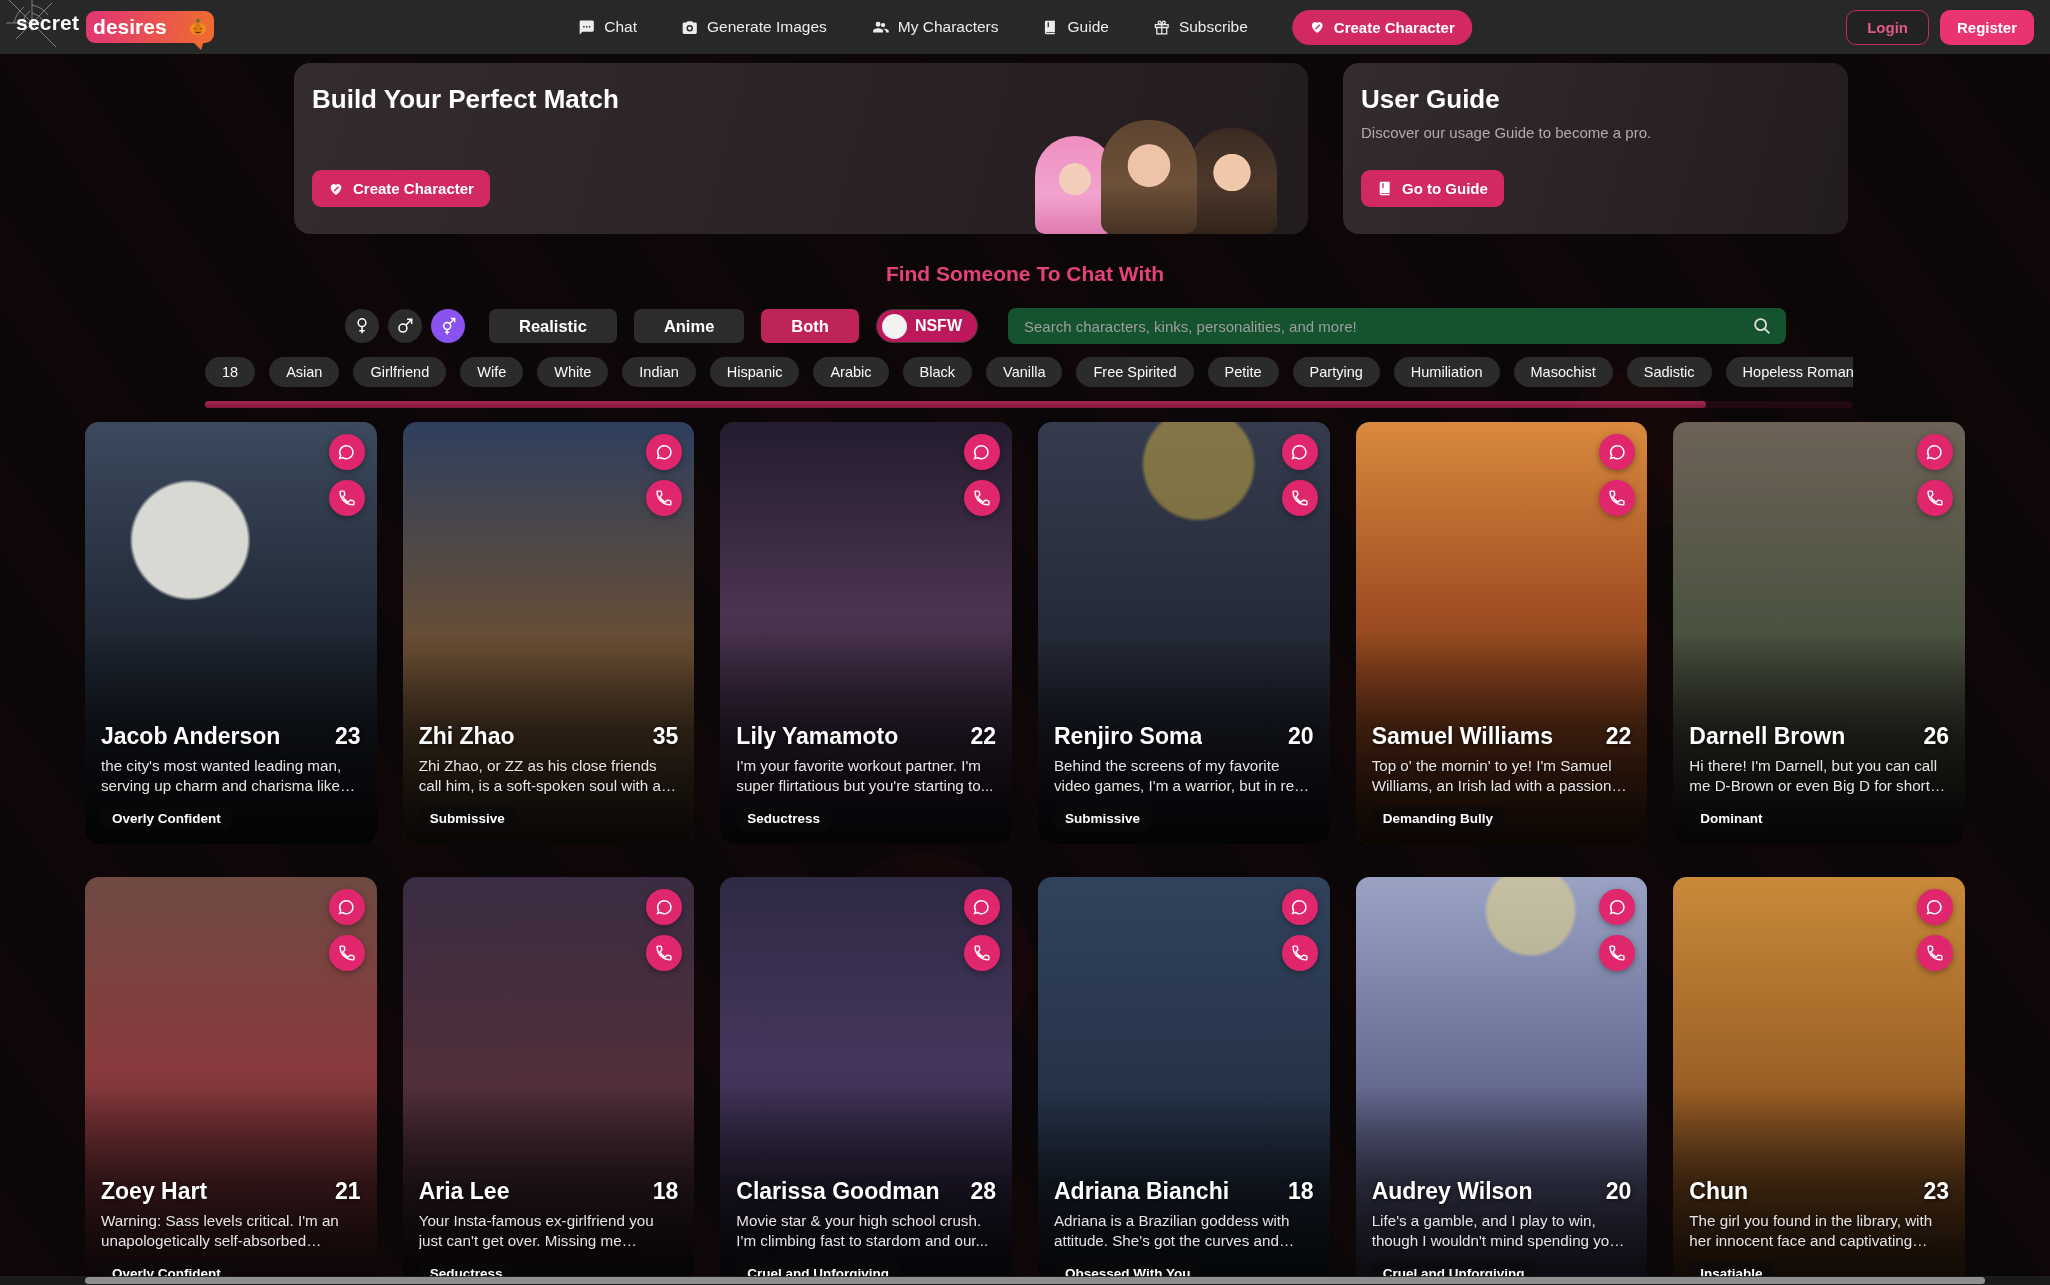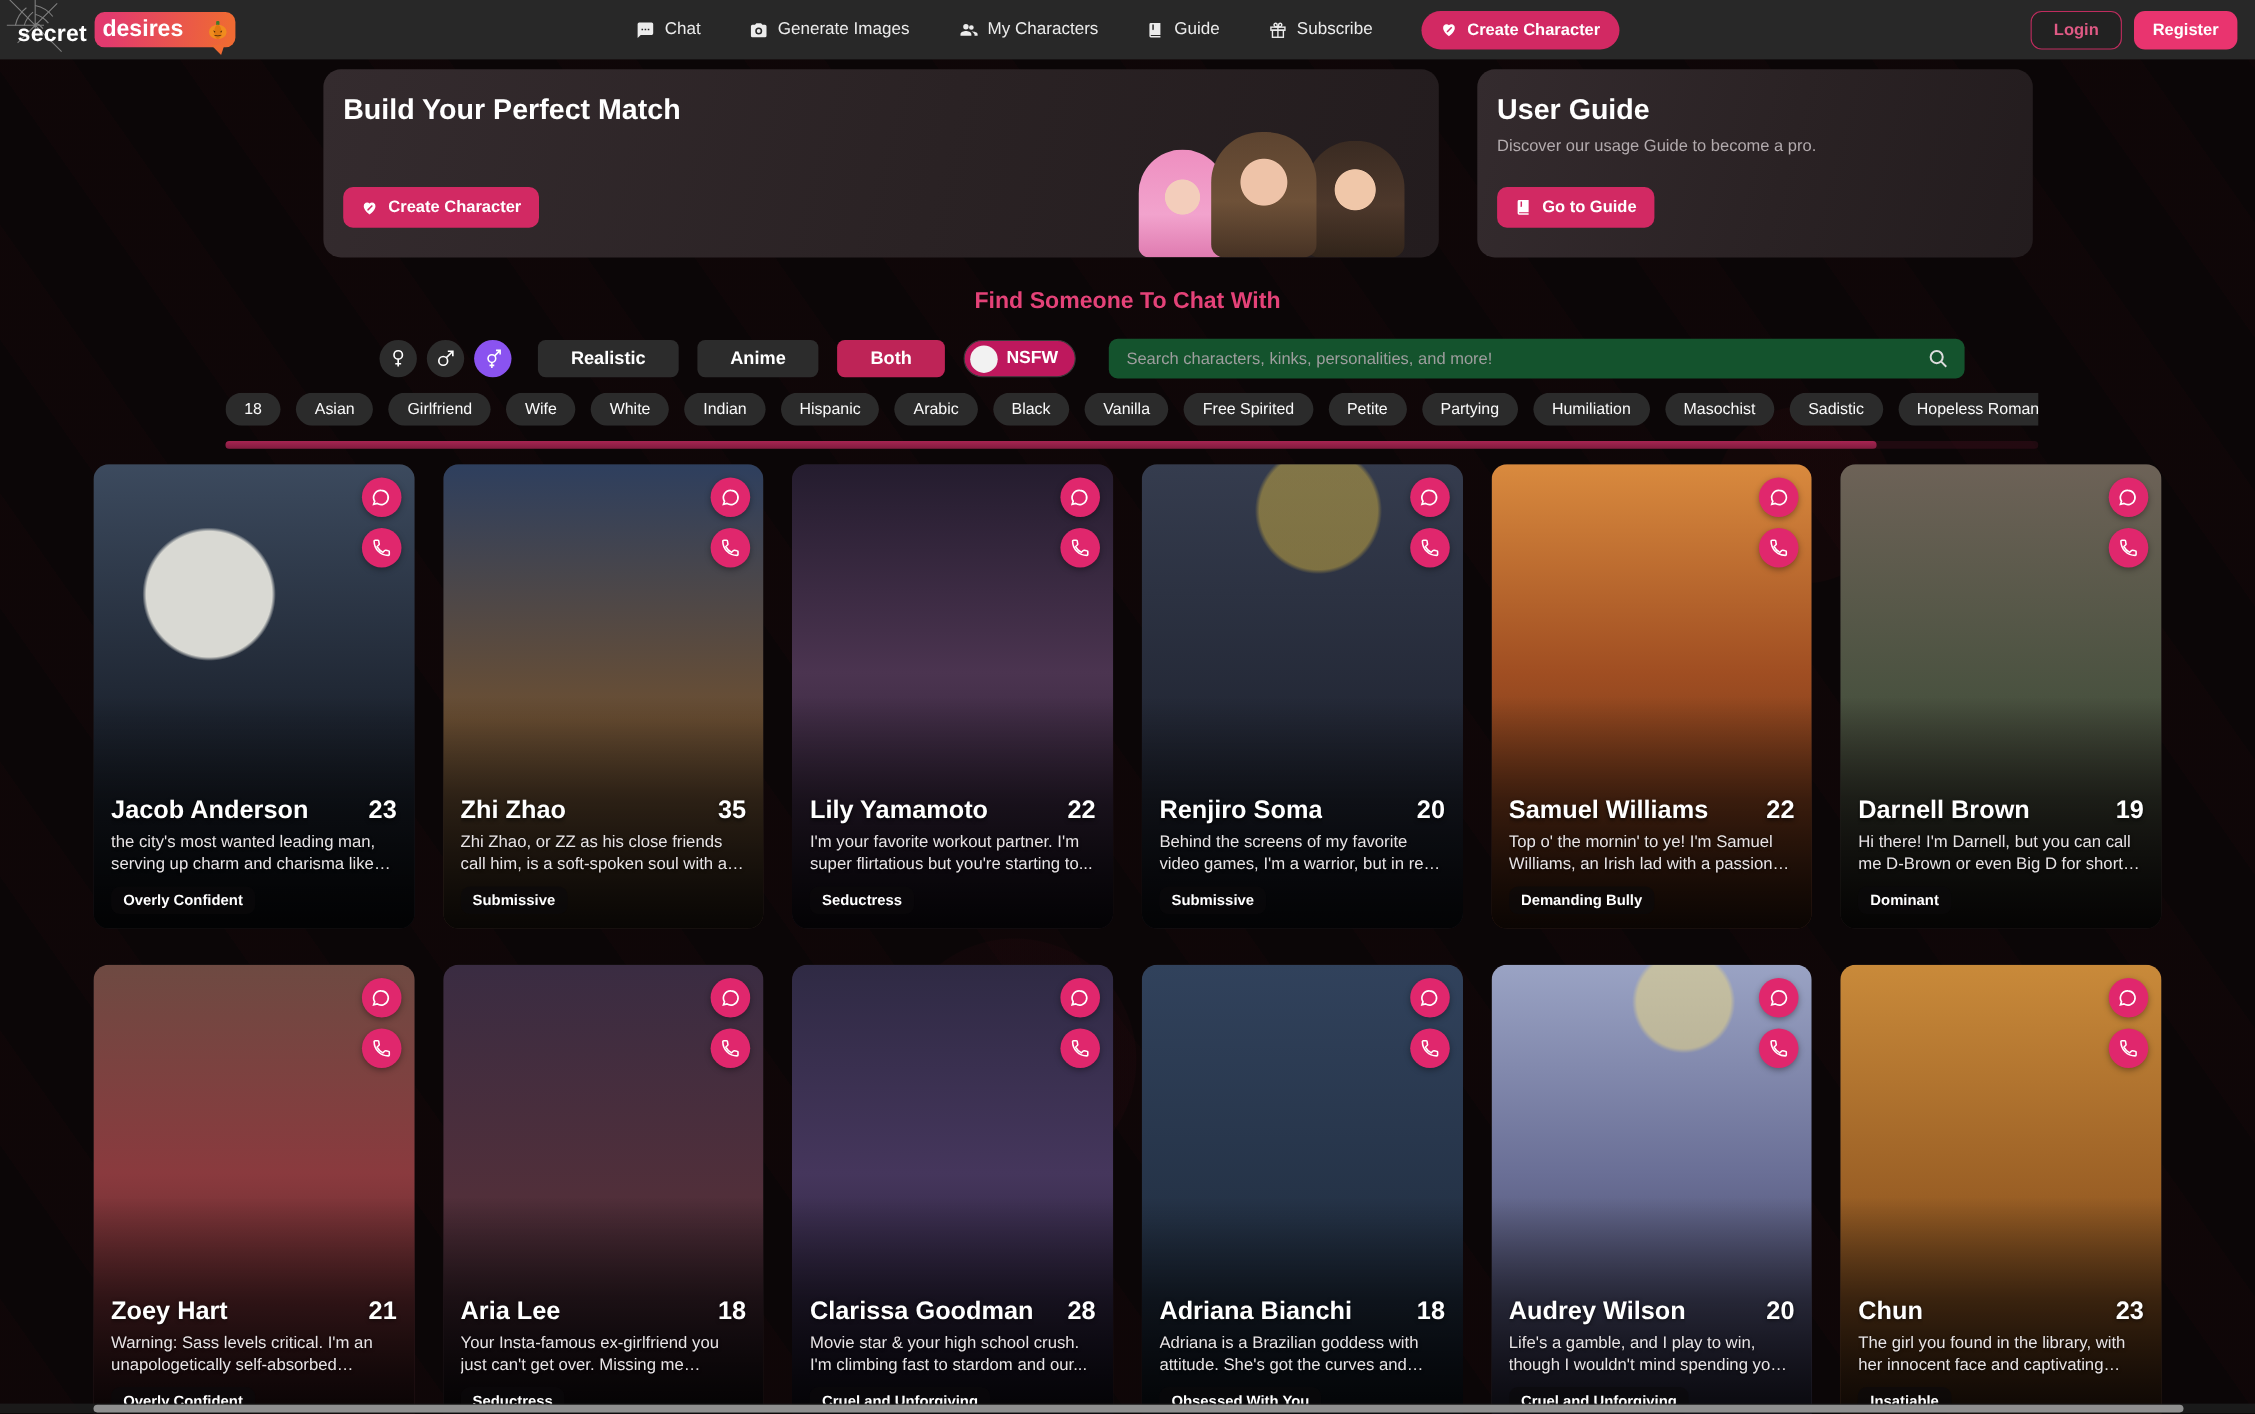--- a/index.html
+++ b/index.html
@@ -11,21 +11,21 @@
     background-image:
       radial-gradient(circle at 12% 40%, rgba(130,25,30,.07) 0 90px, rgba(0,0,0,0) 91px),
       radial-gradient(circle at 45% 75%, rgba(120,20,40,.06) 0 110px, rgba(0,0,0,0) 111px),
       radial-gradient(circle at 80% 35%, rgba(110,20,25,.07) 0 80px, rgba(0,0,0,0) 81px),
       repeating-linear-gradient(55deg, rgba(90,12,22,.05) 0 60px, rgba(0,0,0,0) 60px 140px);
   }
   svg { display:block; }
 
   
   .navbar { height:54px; background:#282828; display:flex; align-items:center; padding:0 16px; position:relative; z-index:10; }
-  .logo { display:flex; align-items:flex-end; position:relative; cursor:pointer; }
+  .logo { display:flex; align-items:flex-start; position:relative; cursor:pointer; }
   .logo-web { position:absolute; left:-10px; top:-14px; opacity:.75; }
   .logo-secret { position:relative; color:#fff; font-size:21px; font-weight:800; margin-right:7px; letter-spacing:.2px; }
   .logo-bubble { position:relative; background:linear-gradient(95deg,#e23a6e 10%,#ef6a33 95%); border-radius:9px; padding:4px 7px; display:flex; align-items:center; gap:22px; color:#fff; font-size:21px; font-weight:800; }
   .logo-bubble::after { content:""; position:absolute; right:10px; bottom:-7px; border-left:9px solid transparent; border-right:3px solid transparent; border-top:9px solid #ef6a33; }
   .nav-center { position:absolute; left:50%; transform:translateX(-50%); display:flex; align-items:center; gap:44px; }
   .nav-item { display:flex; align-items:center; gap:9px; color:#ececec; font-size:15.5px; font-weight:500; cursor:pointer; white-space:nowrap; }
   .nav-item svg { flex:0 0 auto; }
   .create-btn { display:flex; align-items:center; gap:9px; background:#d22963; border:none; border-radius:18px; padding:9px 17px; color:#fff; font-size:15px; font-weight:700; cursor:pointer; font-family:inherit; }
   .auth { margin-left:auto; display:flex; gap:11px; }
   .login-btn { background:rgba(0,0,0,.15); border:1.5px solid #bf2c5e; color:#e05a85; border-radius:10px; padding:8px 20px; font-size:15px; font-weight:700; cursor:pointer; font-family:inherit; }
@@ -410,21 +410,21 @@
         </button>
         <button class="icon-btn">
           <svg width="18" height="18" viewBox="0 0 24 24" fill="none" stroke="#fff" stroke-width="1.9">
             <path d="M6.5 10.5a15 15 0 0 0 7 7l2.2-2.2a1.3 1.3 0 0 1 1.3-.3 11 11 0 0 0 3 .5 1.2 1.2 0 0 1 1.2 1.2V20a1.2 1.2 0 0 1-1.2 1.2A17.3 17.3 0 0 1 2.8 4 1.2 1.2 0 0 1 4 2.8h3.3A1.2 1.2 0 0 1 8.5 4a11 11 0 0 0 .5 3 1.3 1.3 0 0 1-.3 1.3z"></path>
           </svg>
         </button>
       </div>
       <div class="card-overlay">
         <div class="card-title-row">
           <h3 class="card-name">Darnell Brown</h3>
-          <span class="card-age">19</span>
+          <span class="card-age">26</span>
         </div>
         <p class="card-desc">Hi there! I'm Darnell, but you can call me D-Brown or even Big D for short. I'm a...</p>
         <span class="card-trait">Dominant</span>
       </div>
     </article>
 
     <article class="card">
       <div class="card-img" style="background: linear-gradient(rgb(110, 74, 66) 0%, rgb(138, 58, 62) 45%, rgb(48, 20, 24) 100%);"></div>
       <div class="card-actions">
         <button class="icon-btn">

